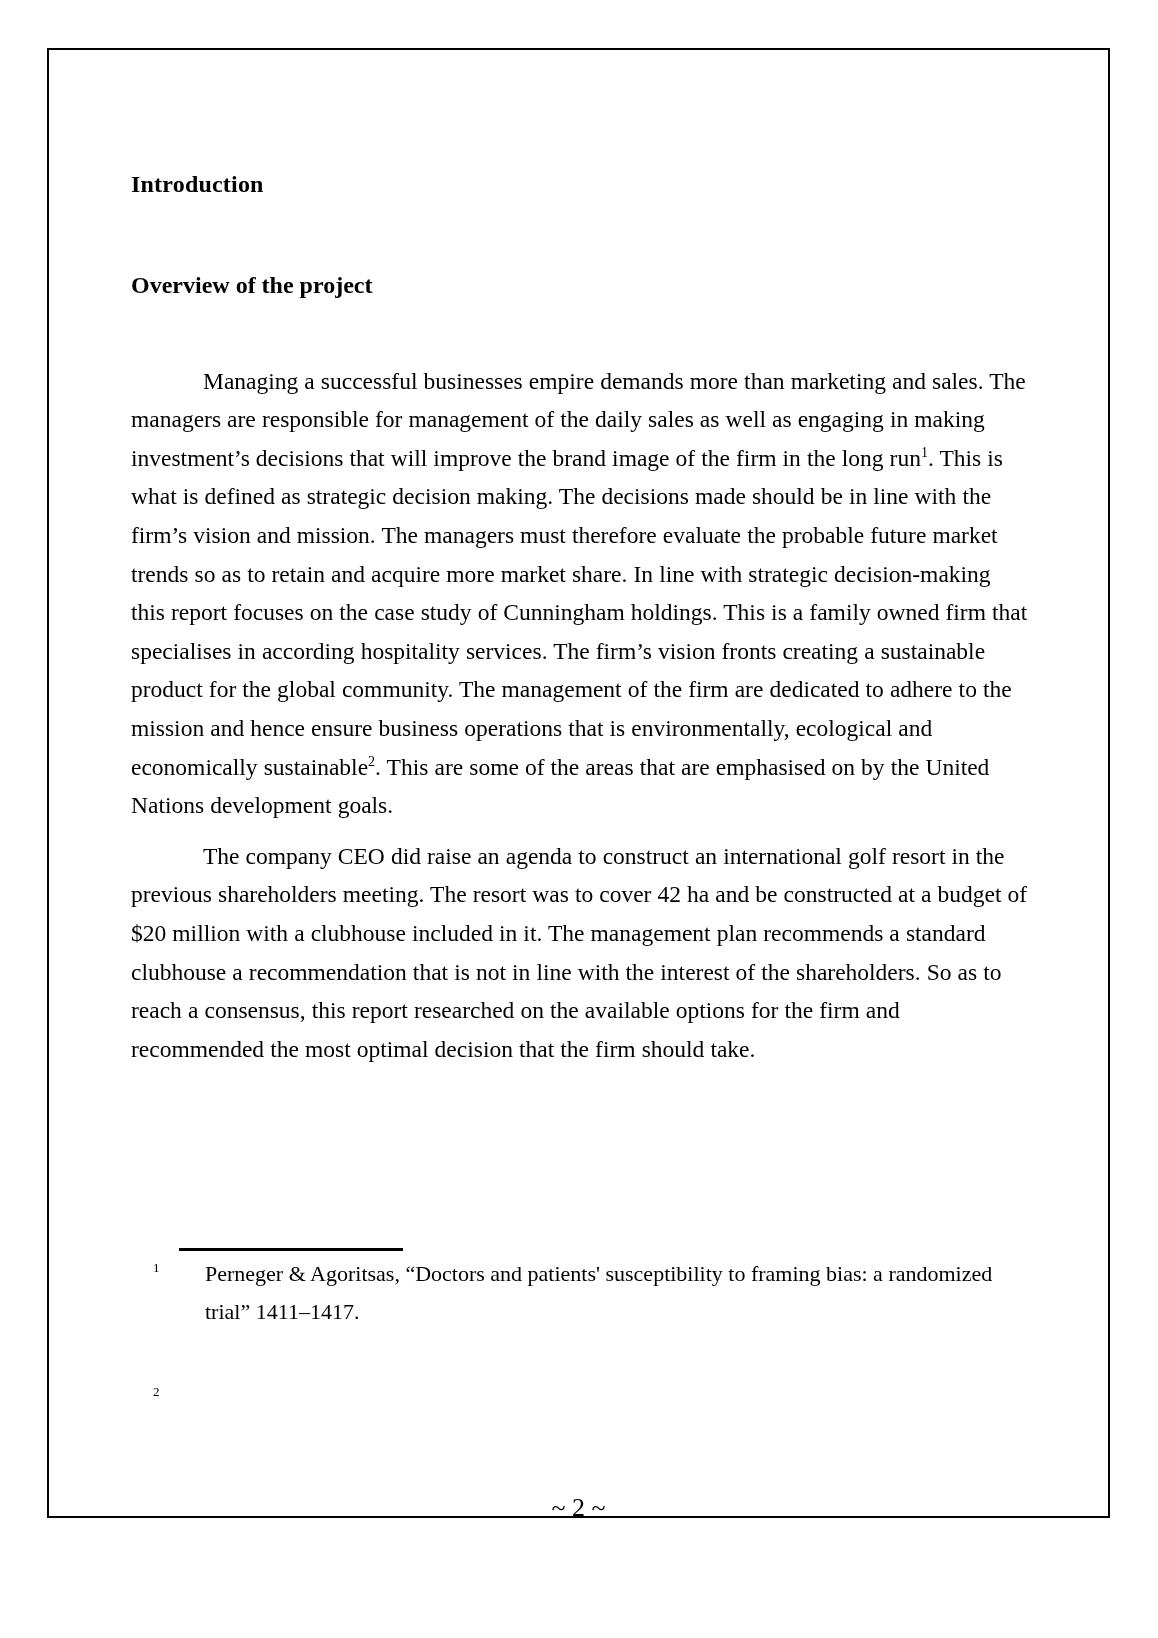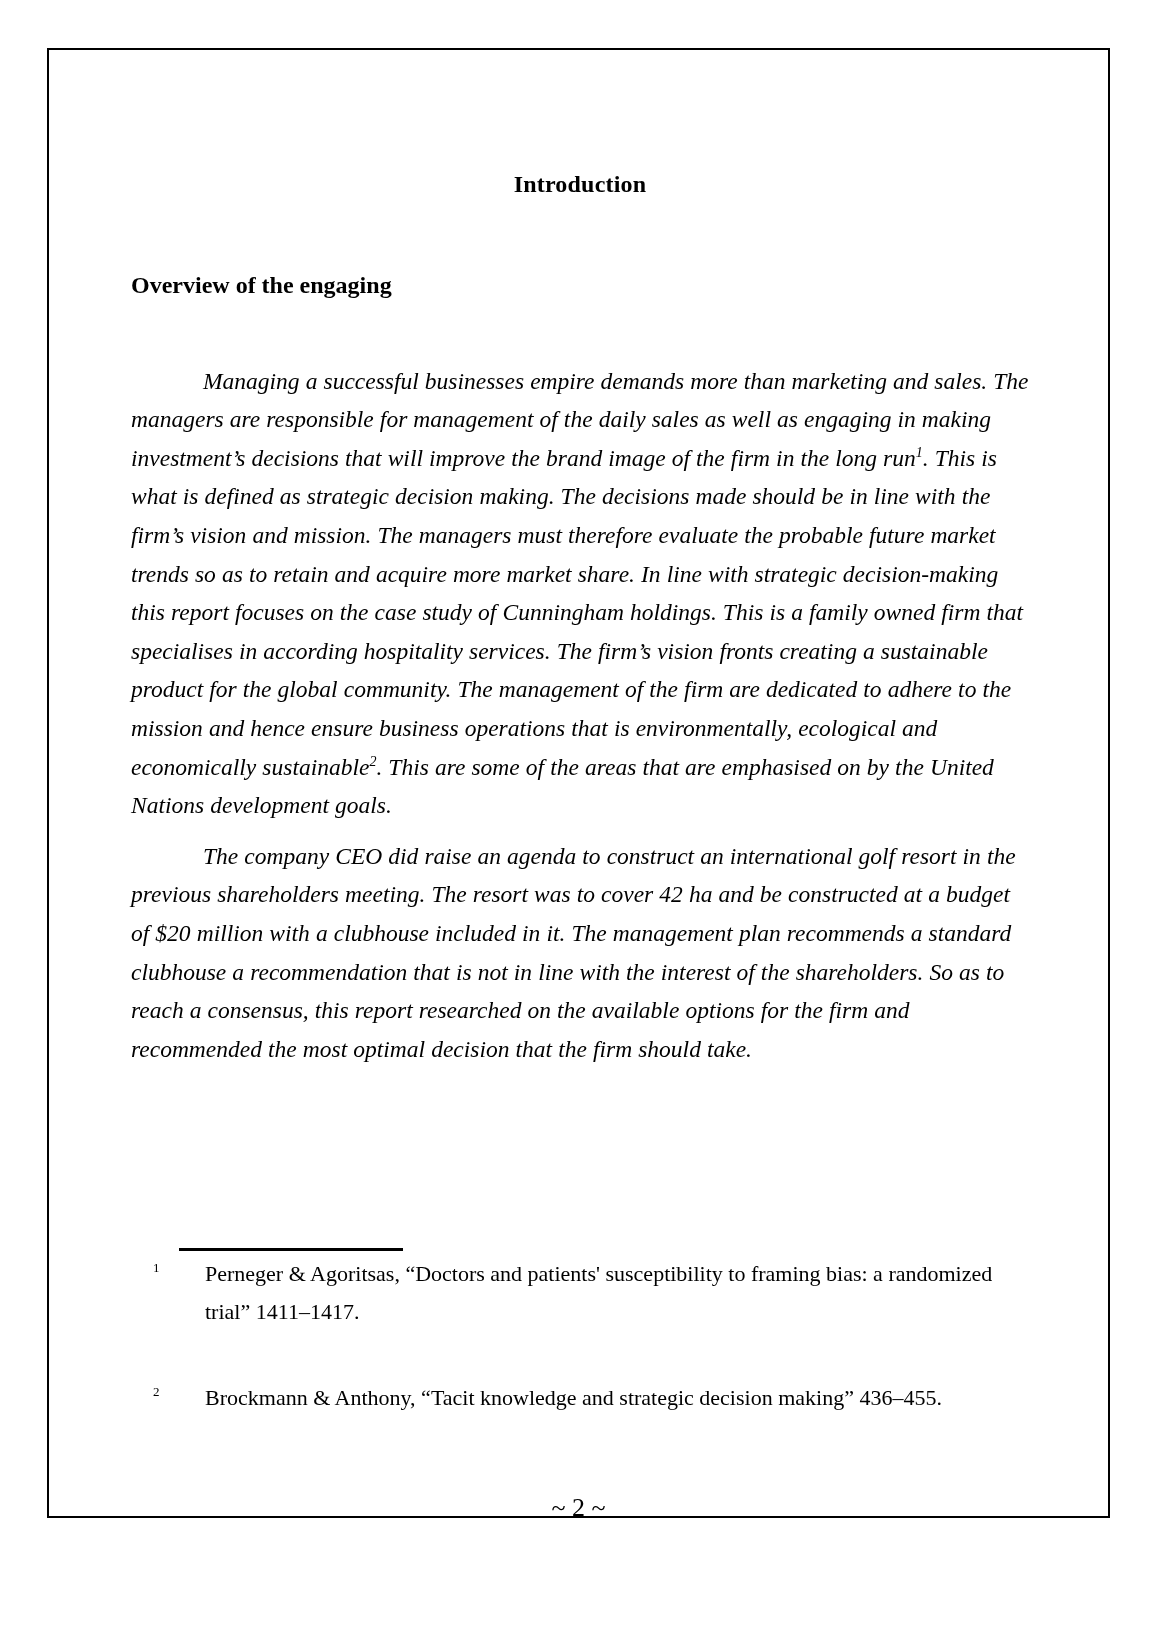--- a/index.html
+++ b/index.html
@@ -30,21 +30,21 @@
 
   
   .page-content {
     position: absolute;
     left: 82px;
     top: 120px;
     width: 898px;
   }
 
   .doc-title {
-    text-align: center;
+    text-align: left;
     font-size: 24px;
     font-weight: bold;
     letter-spacing: 0.2px;
     margin: 0;
     padding: 0;
     line-height: 1.2;
   }
 
   .spacer-after-title { height: 72px; }
 
@@ -59,21 +59,20 @@
 
   .spacer-after-heading { height: 62px; }
 
   .body-par {
     font-size: 23.5px;
     line-height: 38.6px;
     text-align: left;
     margin: 0 0 0 0;
     text-indent: 72px;
     word-spacing: 0.2px;
-    font-style: italic;
   }
   .body-par + .body-par {
     margin-top: 12px;
   }
 
   sup.fn-ref {
     font-size: 14px;
     vertical-align: super;
     line-height: 0;
   }
@@ -122,41 +121,40 @@
 <body>
 
 <div class="page-frame">
 
   <div class="page-content">
 
     <h1 class="doc-title">Introduction</h1>
 
     <div class="spacer-after-title"></div>
 
-    <h2 class="section-heading">Overview of the engaging</h2>
+    <h2 class="section-heading">Overview of the project</h2>
 
     <div class="spacer-after-heading"></div>
 
     <p class="body-par"><span>Managing a successful businesses empire demands more than marketing and sales. The managers are responsible for management of the daily sales as well as engaging in making investment’s decisions that will improve the brand image of the firm in the long run</span><sup class="fn-ref">1</sup><span>. This is what is defined as strategic decision making. The decisions made should be in line with the firm’s vision and mission. The managers must therefore evaluate the probable future market trends so as to retain and acquire more market share. In line with strategic decision-making this report focuses on the case study of Cunningham holdings. This is a family owned firm that specialises in according hospitality services. The firm’s vision fronts creating a sustainable product for the global community. The management of the firm are dedicated to adhere to the mission and hence ensure business operations that is environmentally, ecological and economically sustainable</span><sup class="fn-ref">2</sup><span>. This are some of the areas that are emphasised on by the United Nations development goals.</span></p>
 
     <p class="body-par">The company CEO did raise an agenda to construct an international golf resort in the previous shareholders meeting. The resort was to cover 42 ha and be constructed at a budget of $20 million with a clubhouse included in it. The management plan recommends a standard clubhouse a recommendation that is not in line with the interest of the shareholders. So as to reach a consensus, this report researched on the available options for the firm and recommended the most optimal decision that the firm should take.</p>
 
   </div>
 
   <div class="footnotes">
 
     <div class="fn-rule"></div>
 
     <div class="footnote">
       <span class="fn-num">1</span>
       <span>Perneger &amp; Agoritsas, “Doctors and patients' susceptibility to framing bias: a randomized trial” 1411–1417.</span>
     </div>
 
     <div class="footnote">
       <span class="fn-num">2</span>
-      <span>Brockmann &amp; Anthony,  “Tacit knowledge and strategic decision making” 436–455.</span>
     </div>
 
   </div>
 
   <div class="page-number">~ 2 ~</div>
 
 </div>
 
 </body></html>

